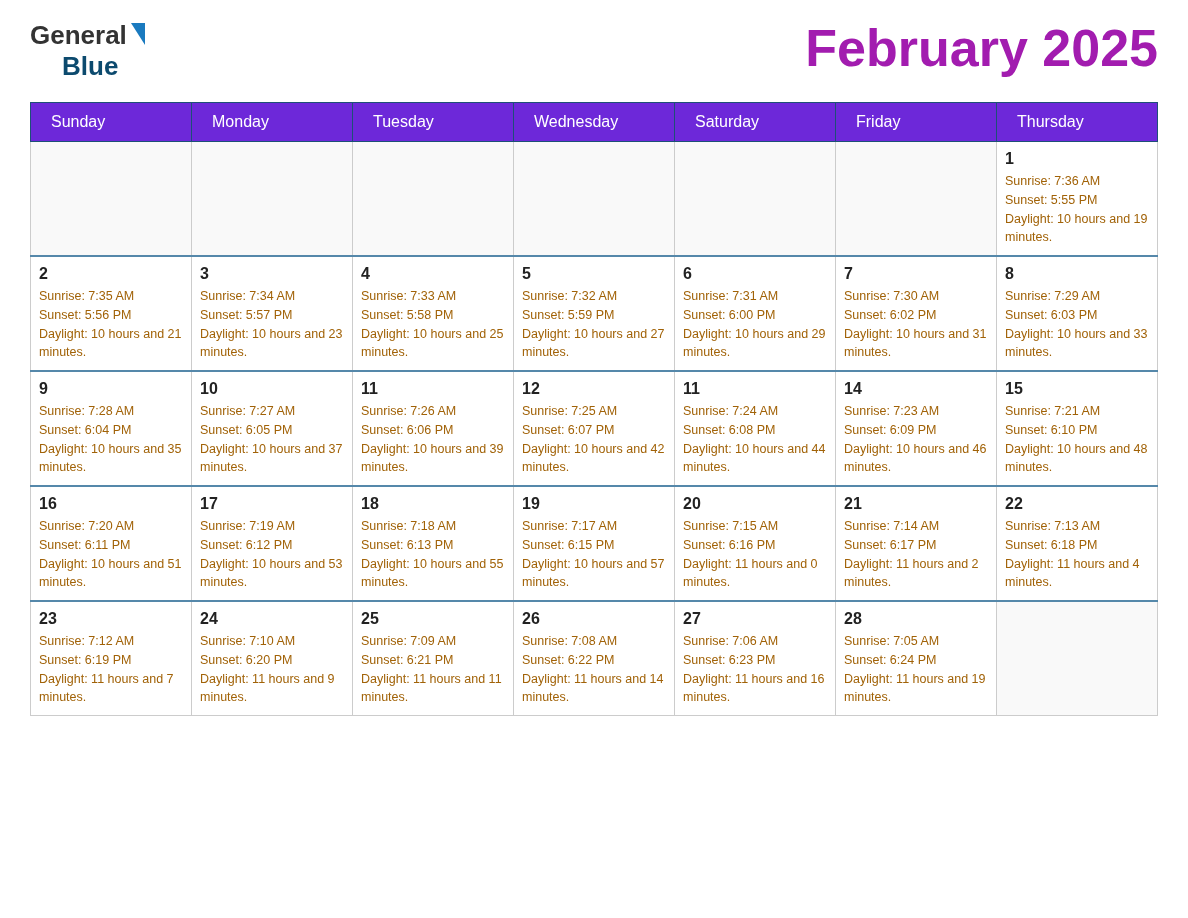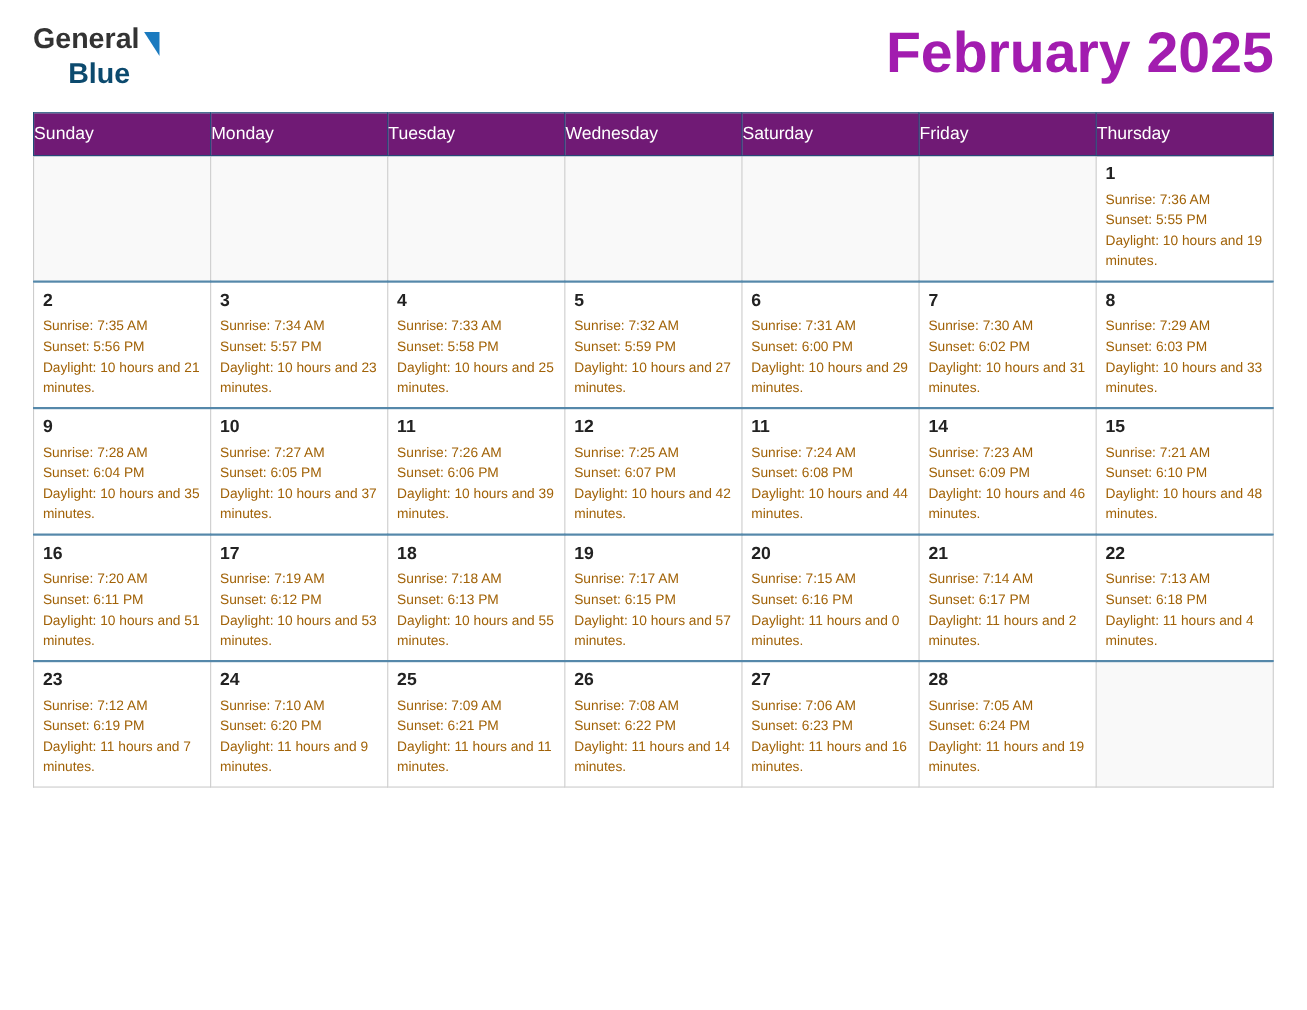--- a/index.html
+++ b/index.html
@@ -27,21 +27,21 @@
       color: #333;
     }
     .logo-text-blue {
       font-size: 26px;
       font-weight: bold;
       color: #0c4a6e;
       margin-left: 32px;
     }
     .logo-top {
       display: flex;
-      align-items: flex-end;
+      align-items: center;
     }
     .logo-triangle {
       width: 0;
       height: 0;
       border-left: 14px solid transparent;
       border-right: 0px solid transparent;
       border-top: 22px solid #1a7abf;
       margin-left: 4px;
       margin-top: -4px;
     }
@@ -58,25 +58,25 @@
       font-size: 20px;
       color: #444;
       margin-top: 4px;
     }
     .calendar {
       width: 100%;
       border-collapse: collapse;
       border: 1px solid #aaa;
     }
     .calendar th {
-      background-color: #701a75;
+      background-color: #6d28d9;
       color: #fff;
       font-size: 16px;
       font-weight: normal;
-      padding: 10px 0;
+      padding: 10px 20px;
       text-align: left;
       border: 1px solid #1e4f78;
     }
     .calendar td {
       vertical-align: top;
       padding: 8px;
       border: 1px solid #ccc;
       width: 14.28%;
       min-height: 110px;
       font-size: 13px;

